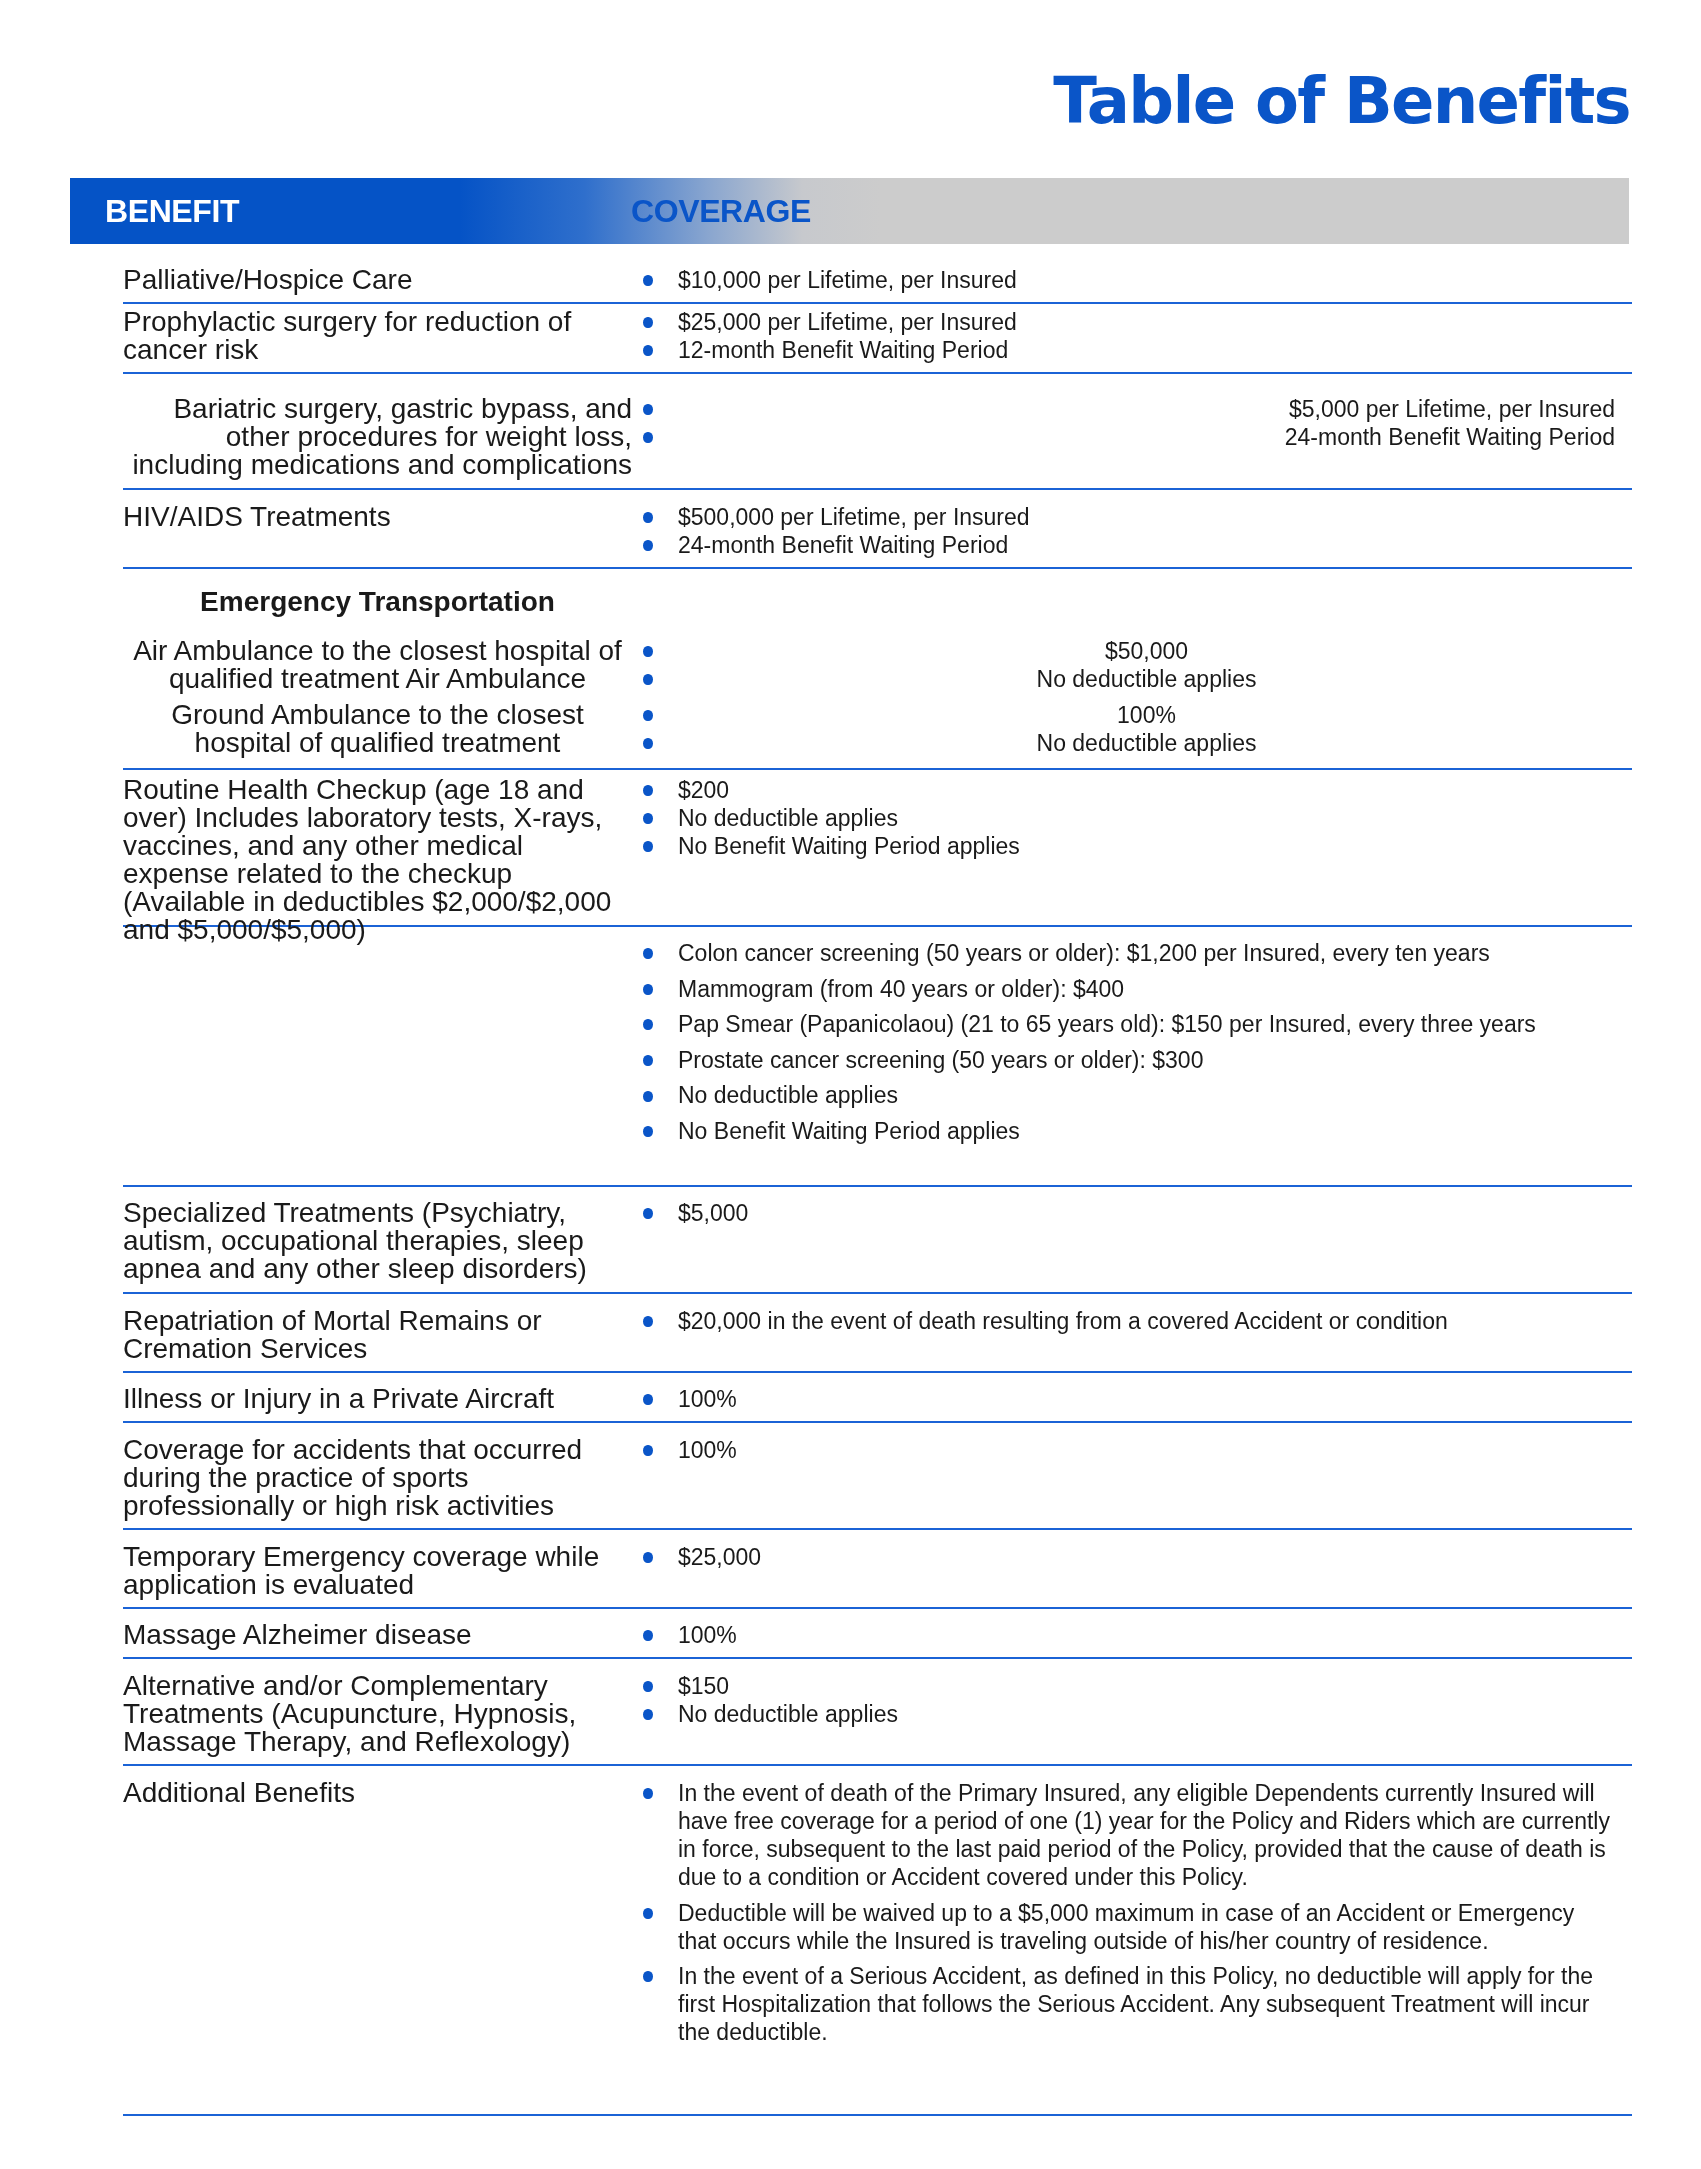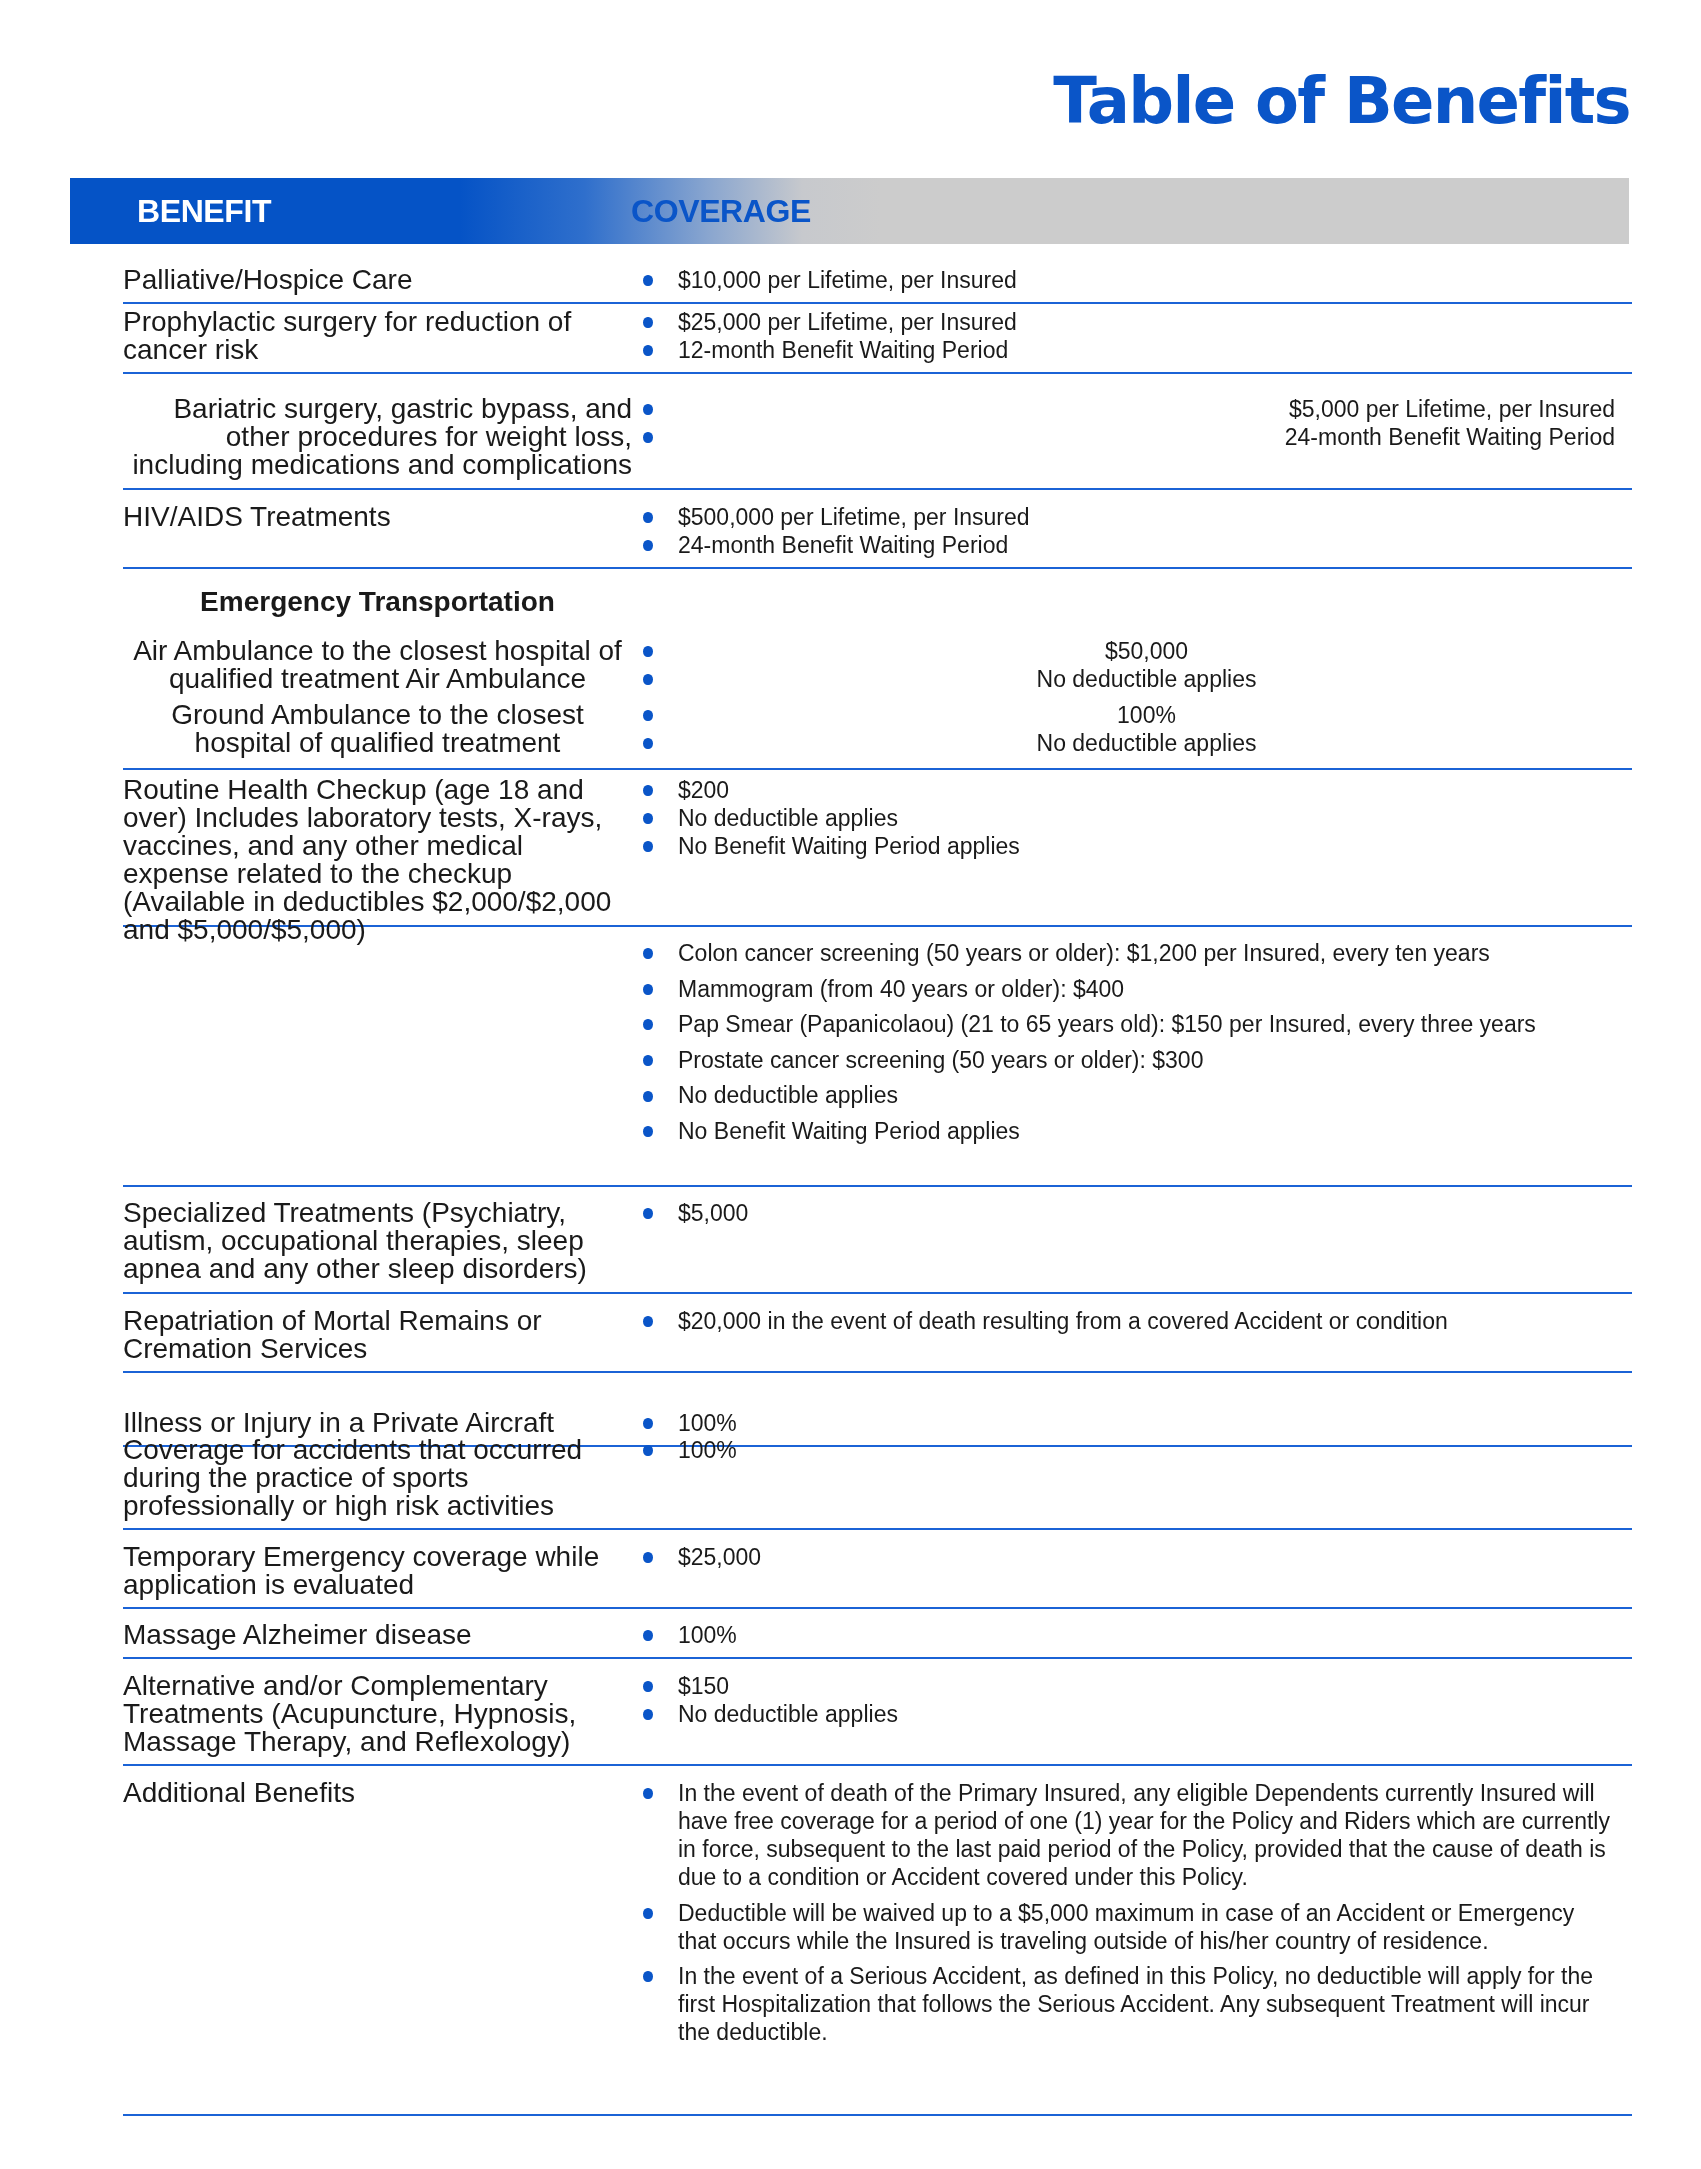--- a/index.html
+++ b/index.html
@@ -4,21 +4,21 @@
 <style>
   html, body { margin: 0; padding: 0; background: #ffffff; }
   body { width: 1702px; height: 2170px; position: relative; overflow: hidden;
          font-family: "Liberation Sans", "DejaVu Sans", sans-serif; color: #1a1a1a; }
   .title { position: absolute; right: 72px; top: 69px; margin: 0;
            font-family: "DejaVu Sans", sans-serif; font-weight: bold; font-size: 64px;
            letter-spacing: -1.7px; color: #0a55c8; line-height: 1; text-align: center; }
   .header-bar { position: absolute; left: 70px; top: 178px; width: 1559px; height: 66px;
                 background: linear-gradient(90deg, #0553c6 0%, #0553c6 25%, #2f6fcc 33%, #8aa6cf 41%, #c7c9cd 47%, #cccccc 52%, #cccccc 100%); }
   .header-bar span { position: absolute; top: 0; line-height: 66px; font-weight: bold; font-size: 32px; letter-spacing: -0.4px; }
-  .hdr-benefit { left: 67px; color: #ffffff; }
+  .hdr-benefit { left: 35px; color: #ffffff; }
   .hdr-coverage { left: 561px; color: #0a55c8; }
 
   .row { position: absolute; left: 123px; width: 1509px; }
   .row.divided { border-bottom: 2.5px solid #1b63d6; }
   .benefit { position: absolute; left: 0; top: 0; width: 509px;
              font-size: 28px; line-height: 28px; }
   .benefit.bold { font-weight: bold; }
   .coverage { position: absolute; left: 517px; top: 0; width: 975px; margin: 0; padding: 0; list-style: none; }
   .coverage li { position: relative; padding-left: 38px; font-size: 23px; line-height: 28px; }
   .coverage.spaced li { margin-bottom: 7.6px; }
@@ -112,21 +112,21 @@
   </ul>
 </div>
 
 <div class="row divided" style="top:1307px;height:64px;">
   <div class="benefit">Repatriation of Mortal Remains or Cremation Services</div>
   <ul class="coverage">
     <li><span class="bullet"></span><span>$20,000 in the event of death resulting from a covered Accident or condition</span></li>
   </ul>
 </div>
 
-<div class="row divided" style="top:1385px;height:36px;margin-top:24px;">
+<div class="row divided" style="top:1385px;height:36px;">
   <div class="benefit">Illness or Injury in a Private Aircraft</div>
   <ul class="coverage">
     <li><span class="bullet"></span><span>100%</span></li>
   </ul>
 </div>
 
 <div class="row divided" style="top:1436px;height:92px;">
   <div class="benefit">Coverage for accidents that occurred during the practice of sports professionally or high risk activities</div>
   <ul class="coverage">
     <li><span class="bullet"></span><span>100%</span></li>

